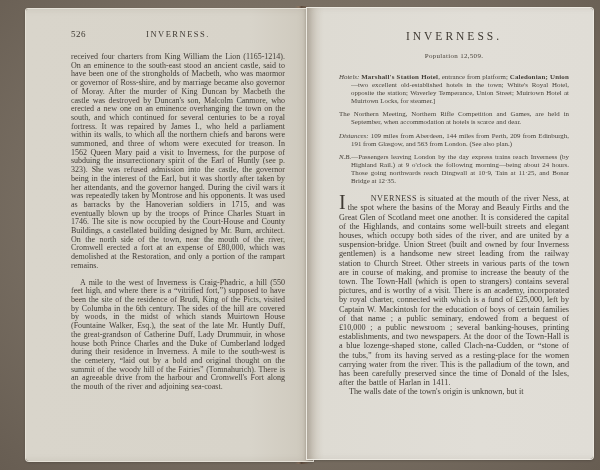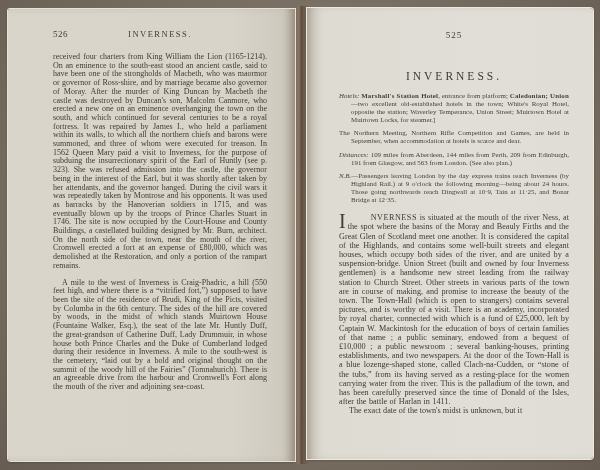--- a/index.html
+++ b/index.html
@@ -9,21 +9,21 @@
   .scene {
     position:relative; width:600px; height:470px; overflow:hidden;
     background: radial-gradient(ellipse at 50% 45%, #857a6d 0%, #7a7064 55%, #675d52 100%);
   }
 
   .page {
     position:absolute; top:9px; height:452px;
     color:#3f3a33;
   }
   .page-left {
-    left:8px; width:287px;
+    left:26px; width:287px;
     background: linear-gradient(90deg, #d9d5cb 0%, #d8d4ca 78%, #cfcabe 96%, #c2bcae 100%);
     box-shadow: 0 0 0 1px #e6e2d8, inset -9px 0 12px -7px rgba(70,52,38,0.5), 0 1px 3px rgba(0,0,0,0.35);
     border-radius: 2px 0 0 3px;
     padding: 20px 28px 0 45px;
   }
   .page-right {
     left:307px; top:8px; width:286px; height:451px;
     background: linear-gradient(90deg, #d3cec2 0%, #dedbd3 6%, #e1ded7 60%, #e0ddd6 100%);
     box-shadow: 0 0 0 1px #ece9e1, inset 9px 0 12px -7px rgba(70,52,38,0.4), 0 1px 3px rgba(0,0,0,0.35);
     border-radius: 0 3px 3px 0;
@@ -82,30 +82,30 @@
     <div class="pg-header">
         <span class="num">526</span>
         <span class="head">INVERNESS.</span>
         <span class="spacer"></span>
       </div>
     <p class="body-text">received four charters from King William the Lion (1165-1214).  On an eminence to the south-east stood an ancient castle, said to have been one of the strongholds of Macbeth, who was maormor or governor of Ross-shire, and by marriage became also governor of Moray.  After the murder of King Duncan by Macbeth the castle was destroyed by Duncan's son, Malcolm Canmore, who erected a new one on an eminence overhanging the town on the south, and which continued for several centuries to be a royal fortress.  It was repaired by James I., who held a parliament within its walls, to which all the northern chiefs and barons were summoned, and three of whom were executed for treason.  In 1562 Queen Mary paid a visit to Inverness, for the purpose of subduing the insurrectionary spirit of the Earl of Huntly (see p. 323). She was refused admission into the castle, the governor being in the interest of the Earl, but it was shortly after taken by her attendants, and the governor hanged.  During the civil wars it was repeatedly taken by Montrose and his opponents. It was used as barracks by the Hanoverian soldiers in 1715, and was eventually blown up by the troops of Prince Charles Stuart in 1746.  The site is now occupied by the Court-House and County Buildings, a castellated building designed by Mr. Burn, architect.  On the north side of the town, near the mouth of the river, Cromwell erected a fort at an expense of £80,000, which was demolished at the Restoration, and only a portion of the rampart remains.</p>
     <p class="body-text indent">A mile to the west of Inverness is Craig-Phadric, a hill (550 feet high, and where there is a “vitrified fort,”) supposed to have been the site of the residence of Brudi, King of the Picts, visited by Columba in the 6th century.  The sides of the hill are covered by woods, in the midst of which stands Muirtown House (Fountaine Walker, Esq.), the seat of the late Mr. Huntly Duff, the great-grandson of Catherine Duff, Lady Drummuir, in whose house both Prince Charles and the Duke of Cumberland lodged during their residence in Inverness.  A mile to the south-west is the cemetery, “laid out by a bold and original thought on the summit of the woody hill of the Fairies” (Tomnahurich).  There is an agreeable drive from the harbour and Cromwell's Fort along the mouth of the river and adjoining sea-coast.</p>
   </div>
 
   <div class="page page-right">
-    <div class="pg-num-center">525</div>
     <h1 class="title">INVERNESS.</h1>
+    <div class="population">Population 12,509.</div>
 
     <p class="small"><i>Hotels: </i><b>Marshall's Station Hotel</b><span>, entrance from platform; </span><b>Caledonian; Union</b><span>—two excellent old-established hotels in the town; White's Royal Hotel, opposite the station; Waverley Temperance, Union Street; Muirtown Hotel at Muirtown Locks, for steamer.]</span></p>
 
     <p class="small">The Northern Meeting, Northern Rifle Competition and Games, are held in September, when accommodation at hotels is scarce and dear.</p>
 
     <p class="small"><i>Distances: </i><span>109 miles from Aberdeen, 144 miles from Perth, 209 from Edinburgh, 191 from Glasgow, and 563 from London.  (See also plan.)</span></p>
 
     <p class="small"><i>N.B.</i><span>—Passengers leaving London by the day express trains reach Inverness (by Highland Rail.) at 9 o'clock the following morning—being about 24 hours. Those going northwards reach Dingwall at 10·9, Tain at 11·25, and Bonar Bridge at 12·35.</span></p>
 
     <div class="main-body">
       <p class="lead-para"><span class="dropcap">I</span><span class="lead-word">NVERNESS</span><span> is situated at the mouth of the river Ness, at the spot where the basins of the Moray and Beauly Firths and the Great Glen of Scotland meet one another.  It is considered the capital of the Highlands, and contains some well-built streets and elegant houses, which occupy both sides of the river, and are united by a suspension-bridge.  Union Street (built and owned by four Inverness gentlemen) is a handsome new street leading from the railway station to Church Street.  Other streets in various parts of the town are in course of making, and promise to increase the beauty of the town.  The Town-Hall (which is open to strangers) contains several pictures, and is worthy of a visit.  There is an academy, incorporated by royal charter, connected with which is a fund of £25,000, left by Captain W. Mackintosh for the education of boys of certain families of that name ; a public seminary, endowed from a bequest of £10,000 ; a public newsroom ; several banking-houses, printing establishments, and two newspapers.  At the door of the Town-Hall is a blue lozenge-shaped stone, called Clach-na-Cudden, or “stone of the tubs,” from its having served as a resting-place for the women carrying water from the river.  This is the palladium of the town, and has been carefully preserved since the time of Donald of the Isles, after the battle of Harlan in 1411.</span></p>
-      <p class="last-para">The exact date of the town's midst is unknown, but it</p>
+      <p class="last-para">The walls date of the town's origin is unknown, but it</p>
     </div>
   </div>
 
 </div>
 
 </body></html>

